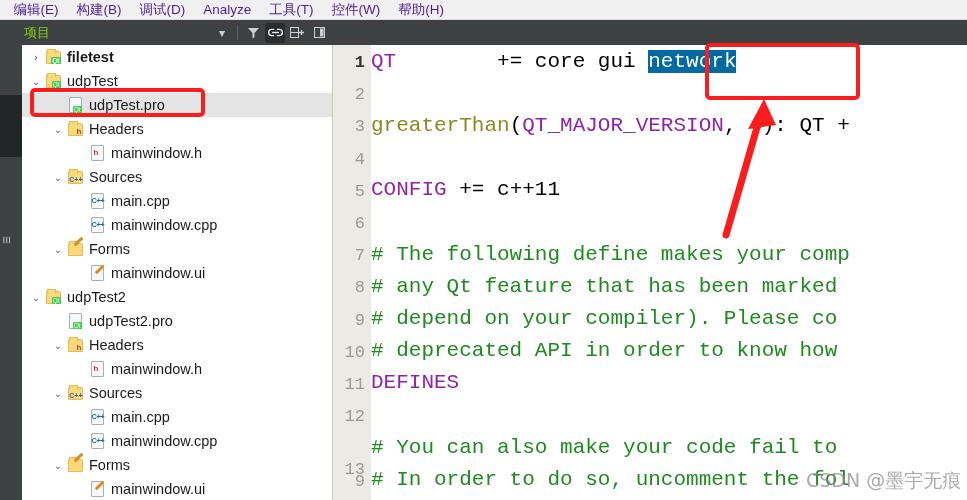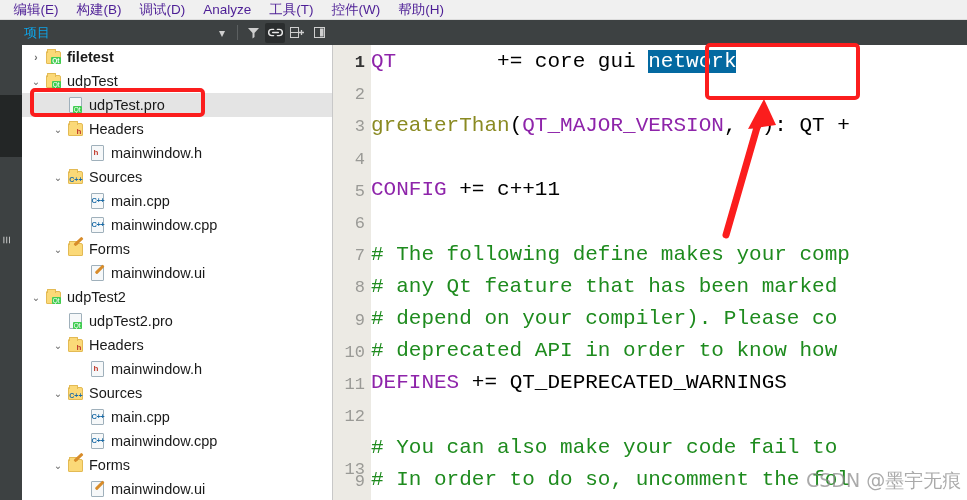--- a/index.html
+++ b/index.html
@@ -40,21 +40,21 @@
     background: #3d4142;
     display: flex; align-items: center;
   }
   .tb-left {
     position: absolute; left: 0; top: 0;
     width: 333px; height: 25px;
     display: flex; align-items: center;
     background: #3d4142;
   }
   .tb-proj-label {
-    color: #0ea5e9; font-size: 13px;
+    color: #84cc16; font-size: 13px;
     margin-left: 24px;
   }
   .tb-icons {
     position: absolute; right: 4px; top: 0;
     height: 25px; display: flex; align-items: center; gap: 2px;
   }
   .tbi {
     width: 20px; height: 20px;
     display: flex; align-items: center; justify-content: center;
     color: #cfcfcf; font-size: 12px;
@@ -536,21 +536,21 @@
         <div class="cline"><span class="tok-kw">QT</span><span class="tok-plain">        += core gui </span><span class="sel-hl">network</span></div>
         <div class="cline"></div>
         <div class="cline"><span class="tok-fn">greaterThan</span><span class="tok-plain">(</span><span class="tok-kw">QT_MAJOR_VERSION</span><span class="tok-plain">, 4): QT +</span></div>
         <div class="cline"></div>
         <div class="cline"><span class="tok-kw">CONFIG</span><span class="tok-plain"> += c++11</span></div>
         <div class="cline"></div>
         <div class="cline"><span class="tok-com"># The following define makes your comp</span></div>
         <div class="cline"><span class="tok-com"># any Qt feature that has been marked</span></div>
         <div class="cline"><span class="tok-com"># depend on your compiler). Please co</span></div>
         <div class="cline"><span class="tok-com"># deprecated API in order to know how</span></div>
-        <div class="cline"><span class="tok-kw">DEFINES</span><span class="tok-plain"> += QT_DEPRECATED_WARNINGS</span></div>
+        <div class="cline"><span class="tok-kw">DEFINES</span></div>
         <div class="cline"></div>
         <div class="cline"><span class="tok-com"># You can also make your code fail to</span></div>
         <div class="cline"><span class="tok-com"># In order to do so, uncomment the fol</span></div>
       </div>
   </div>
 
   <div class="anno-box" id="anno-tree"></div>
   <div class="anno-box" id="anno-net"></div>
   <svg class="anno-arrow" viewBox="0 0 130 145">
     <g>

